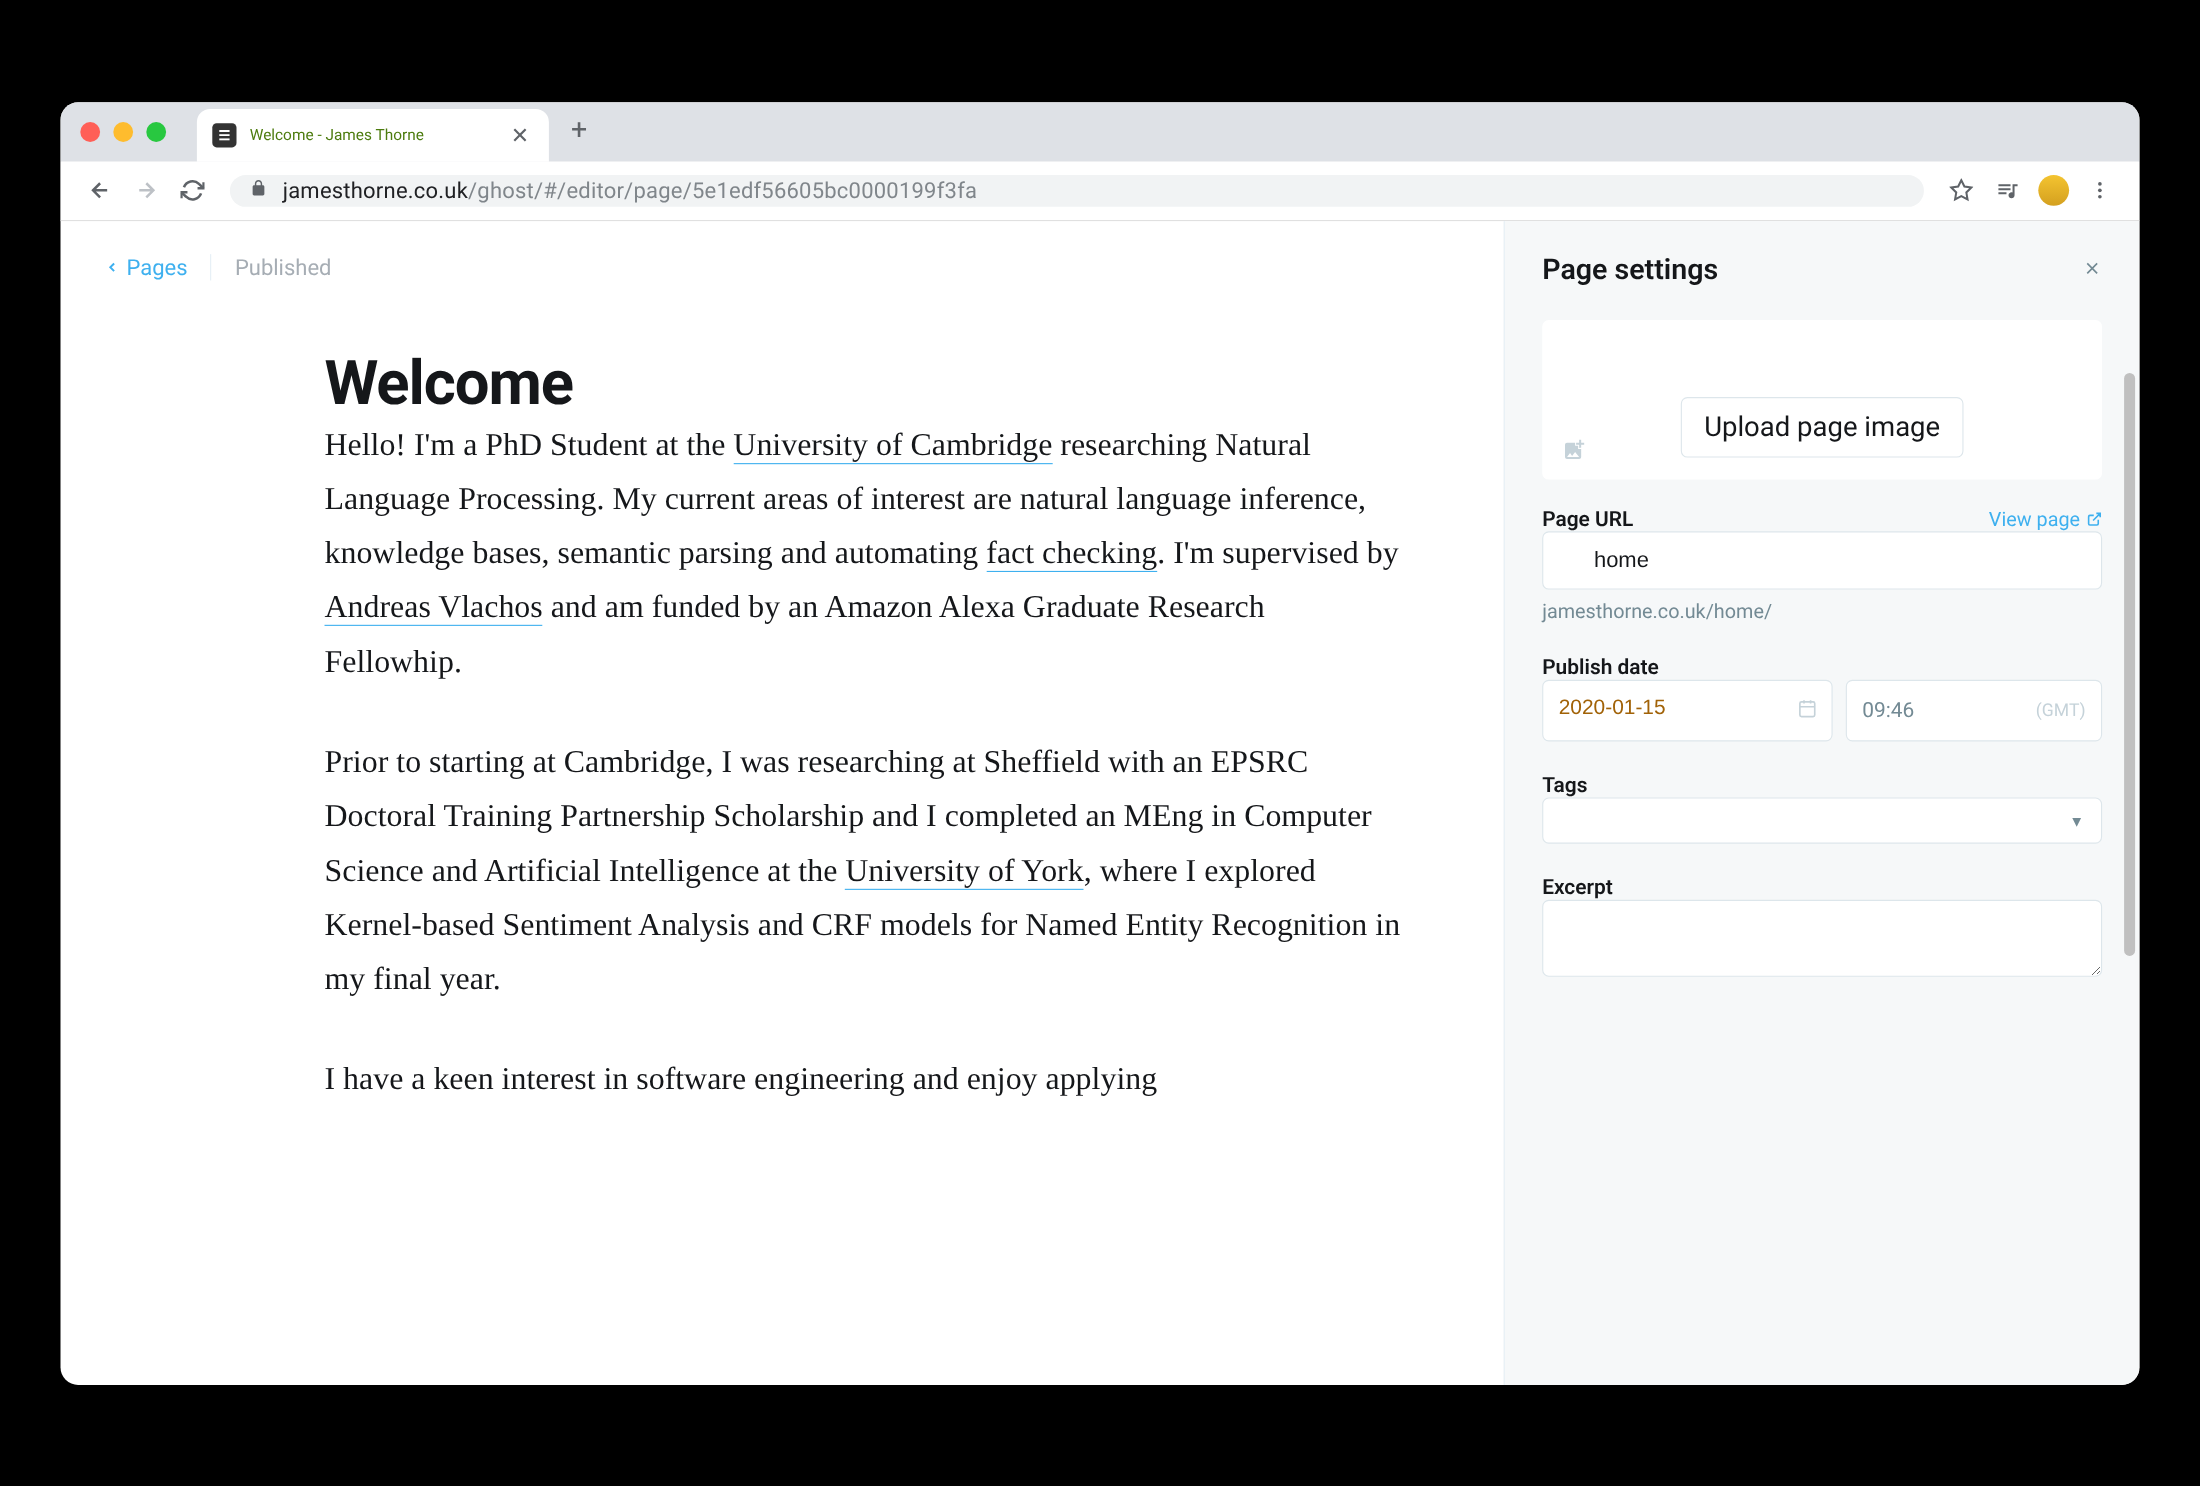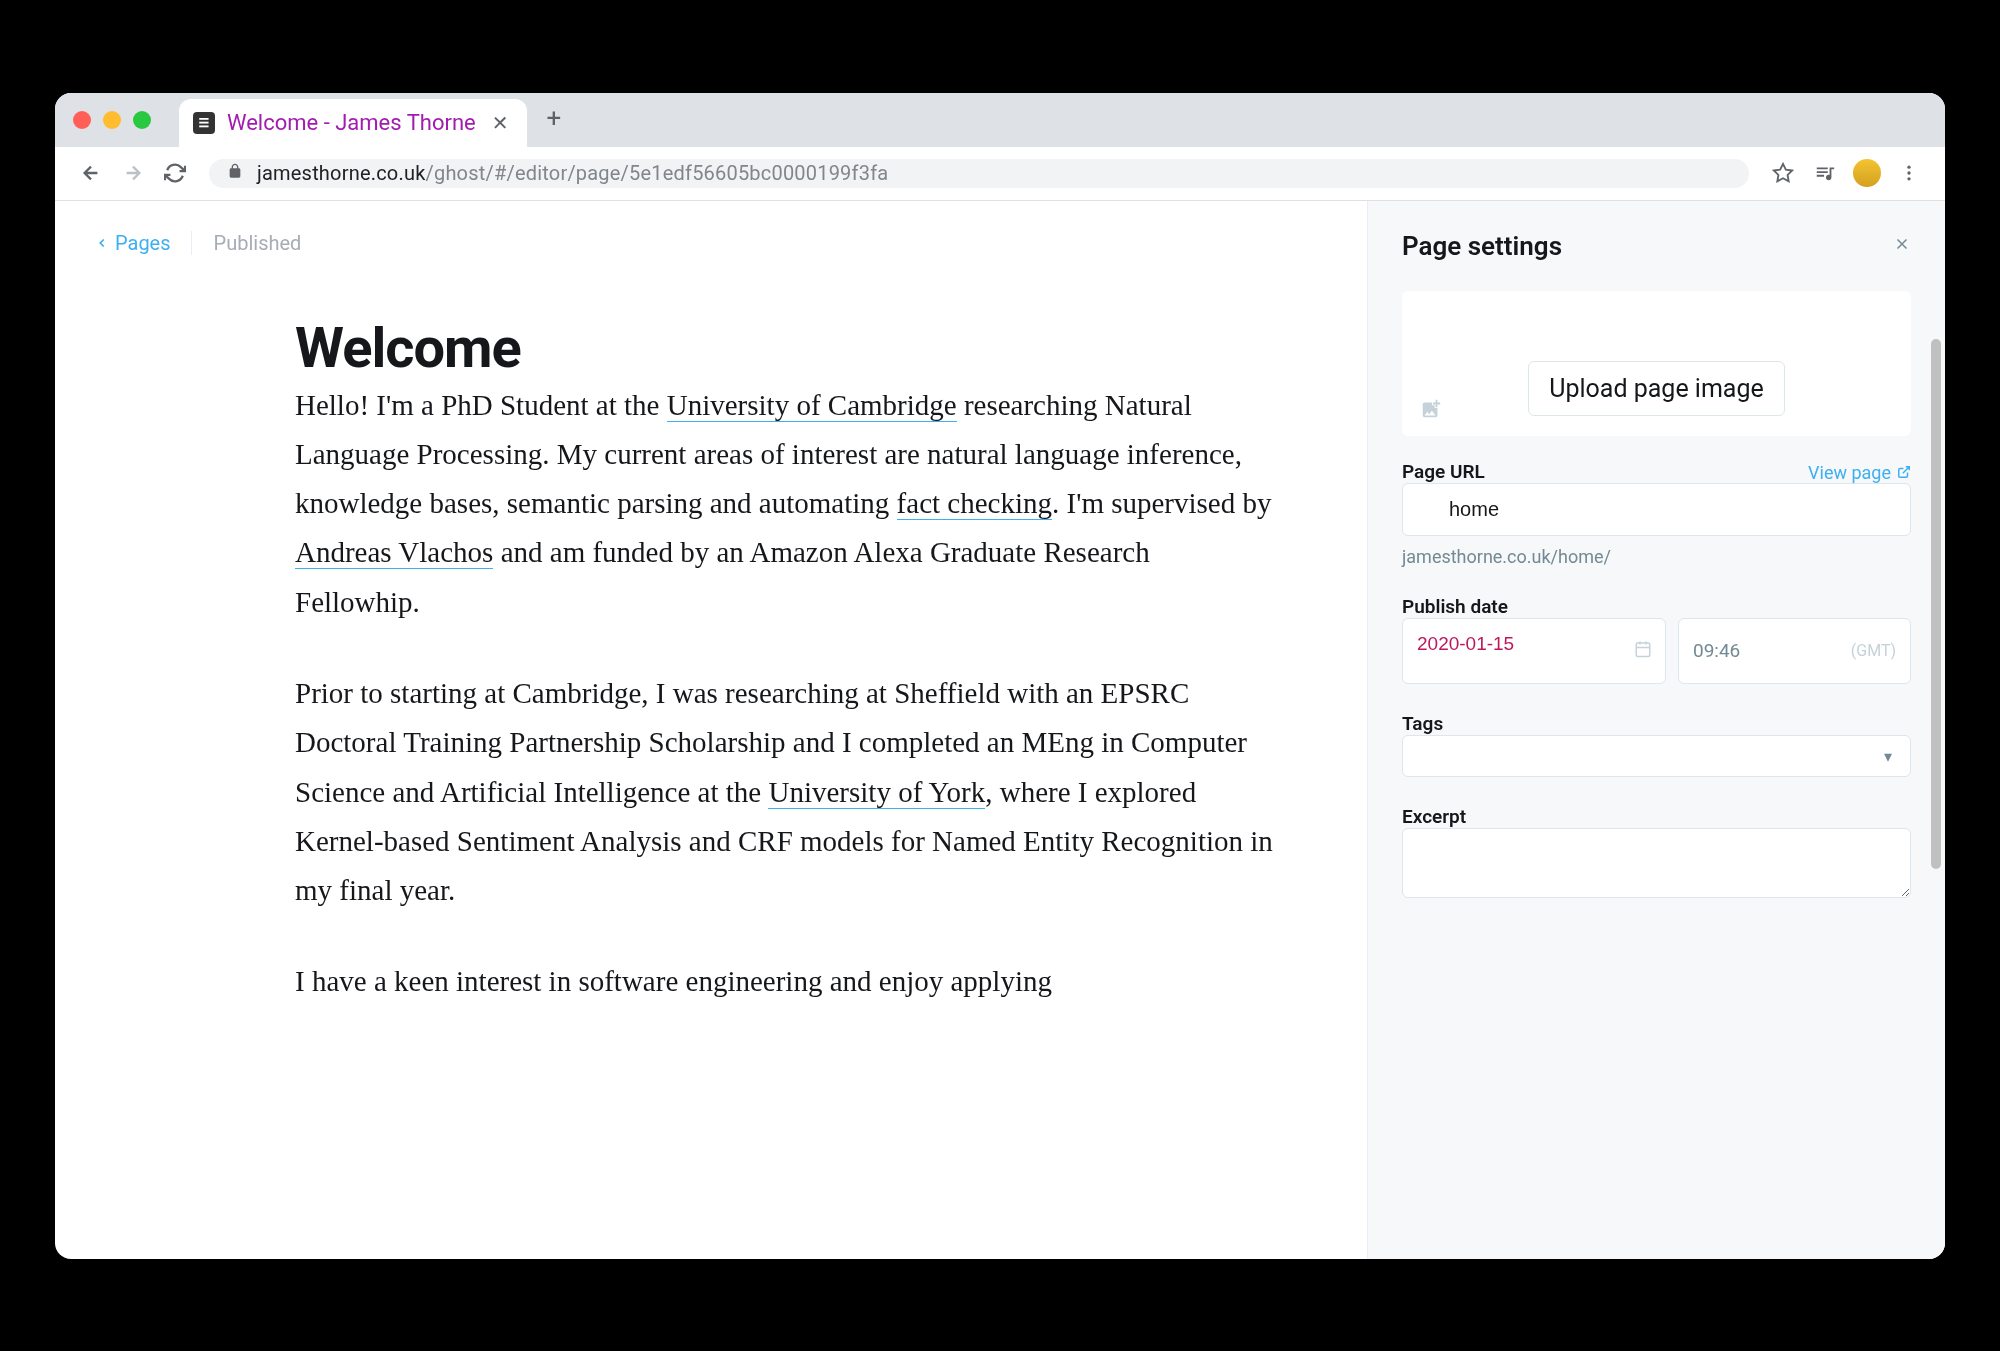--- a/index.html
+++ b/index.html
@@ -6,21 +6,21 @@
 body{background:#000;display:flex;align-items:center;justify-content:center;height:1351px;width:2000px;font-family:-apple-system,BlinkMacSystemFont,"Segoe UI",Roboto,sans-serif}
 .browser{width:1890px;height:1166px;background:#fff;border-radius:16px;overflow:hidden;position:relative;box-shadow:0 20px 60px rgba(0,0,0,.5)}
 .browser-top{background:#dee1e6;height:54px;display:flex;align-items:flex-end;padding-left:18px}
 .traffic{display:flex;gap:12px;align-items:center;margin-bottom:18px;margin-right:28px}
 .tl{width:18px;height:18px;border-radius:50%}
 .tl.r{background:#ff5f57}
 .tl.y{background:#febc2e}
 .tl.g{background:#28c840}
 .tab{background:#fff;border-radius:12px 12px 0 0;height:48px;display:flex;align-items:center;padding:0 14px;gap:12px;min-width:320px;margin-right:12px}
 .tab-icon{width:22px;height:22px;background:#333;border-radius:4px;display:flex;align-items:center;justify-content:center;color:#fff;font-size:12px;font-weight:bold}
-.tab-title{font-size:22px;color:#a21caf;flex:1}
+.tab-title{font-size:14px;color:#4d7c0f;flex:1}
 .tab-close{font-size:20px;color:#5f6368;cursor:pointer;padding:0 4px}
 .new-tab{font-size:26px;color:#5f6368;margin-bottom:14px;cursor:pointer;padding:0 8px}
 .toolbar{background:#fff;height:54px;display:flex;align-items:center;padding:0 18px;gap:6px;border-bottom:1px solid #e0e0e0}
 .nav-btn{width:36px;height:36px;display:flex;align-items:center;justify-content:center;color:#5f6368;cursor:pointer;border-radius:50%}
 .nav-btn.disabled{color:#bdc1c6}
 .omnibox{flex:1;height:29px;background:#f1f3f4;border-radius:20px;display:flex;align-items:center;padding:0 18px;gap:14px;margin:0 10px}
 .lock{color:#5f6368}
 .url{font-size:20px;color:#80868b;letter-spacing:.2px}
 .url .domain{color:#202124}
 .toolbar-icon{width:36px;height:36px;display:flex;align-items:center;justify-content:center;color:#5f6368;cursor:pointer}
@@ -43,21 +43,21 @@
 .upload-icon{position:absolute;bottom:12px;left:18px;color:#c5d2d9}
 .field{margin-bottom:28px}
 .field-header{display:flex;justify-content:space-between;align-items:flex-end;}
 .field-label{font-size:19px;font-weight:600;color:#15171a}
 .view-link{color:#3eb0ef;font-size:18px;cursor:pointer;display:flex;align-items:center;gap:6px}
 .text-input{width:100%;background:#fff;border:1px solid #dde6eb;border-radius:6px;padding:14px 14px 14px 46px;font-size:20px;color:#15171a;position:relative}
 .input-wrap{position:relative}
 .input-icon{position:absolute;left:14px;top:50%;transform:translateY(-50%);color:#c5d2d9}
 .url-preview{font-size:18px;color:#738a94;margin-top:10px}
 .date-row{display:flex;gap:12px}
-.date-input{flex:1.3;background:#fff;border:1px solid #dde6eb;border-radius:6px;padding:14px 40px 28px 14px;font-size:19px;color:#be185d;position:relative}
+.date-input{flex:1.3;background:#fff;border:1px solid #dde6eb;border-radius:6px;padding:14px 40px 18px 14px;font-size:19px;color:#a16207;position:relative}
 .time-input{flex:1;background:#fff;border:1px solid #dde6eb;border-radius:6px;padding:14px;font-size:19px;color:#738a94;display:flex;justify-content:space-between;align-items:center}
 .tz{color:#c5d2d9;font-size:16px}
 .cal-icon{position:absolute;right:14px;top:50%;transform:translateY(-50%);color:#c5d2d9}
 .select-input{width:100%;background:#fff;border:1px solid #dde6eb;border-radius:6px;padding:20px 14px;position:relative}
 .select-arrow{position:absolute;right:18px;top:50%;transform:translateY(-50%);color:#738a94}
 .excerpt-input{width:100%;background:#fff;border:1px solid #dde6eb;border-radius:6px;height:70px}
 .scrollbar{position:absolute;right:4px;top:138px;width:10px;height:530px;background:#c0c0c0;border-radius:5px}
 </style>
 </head>
 <body>

